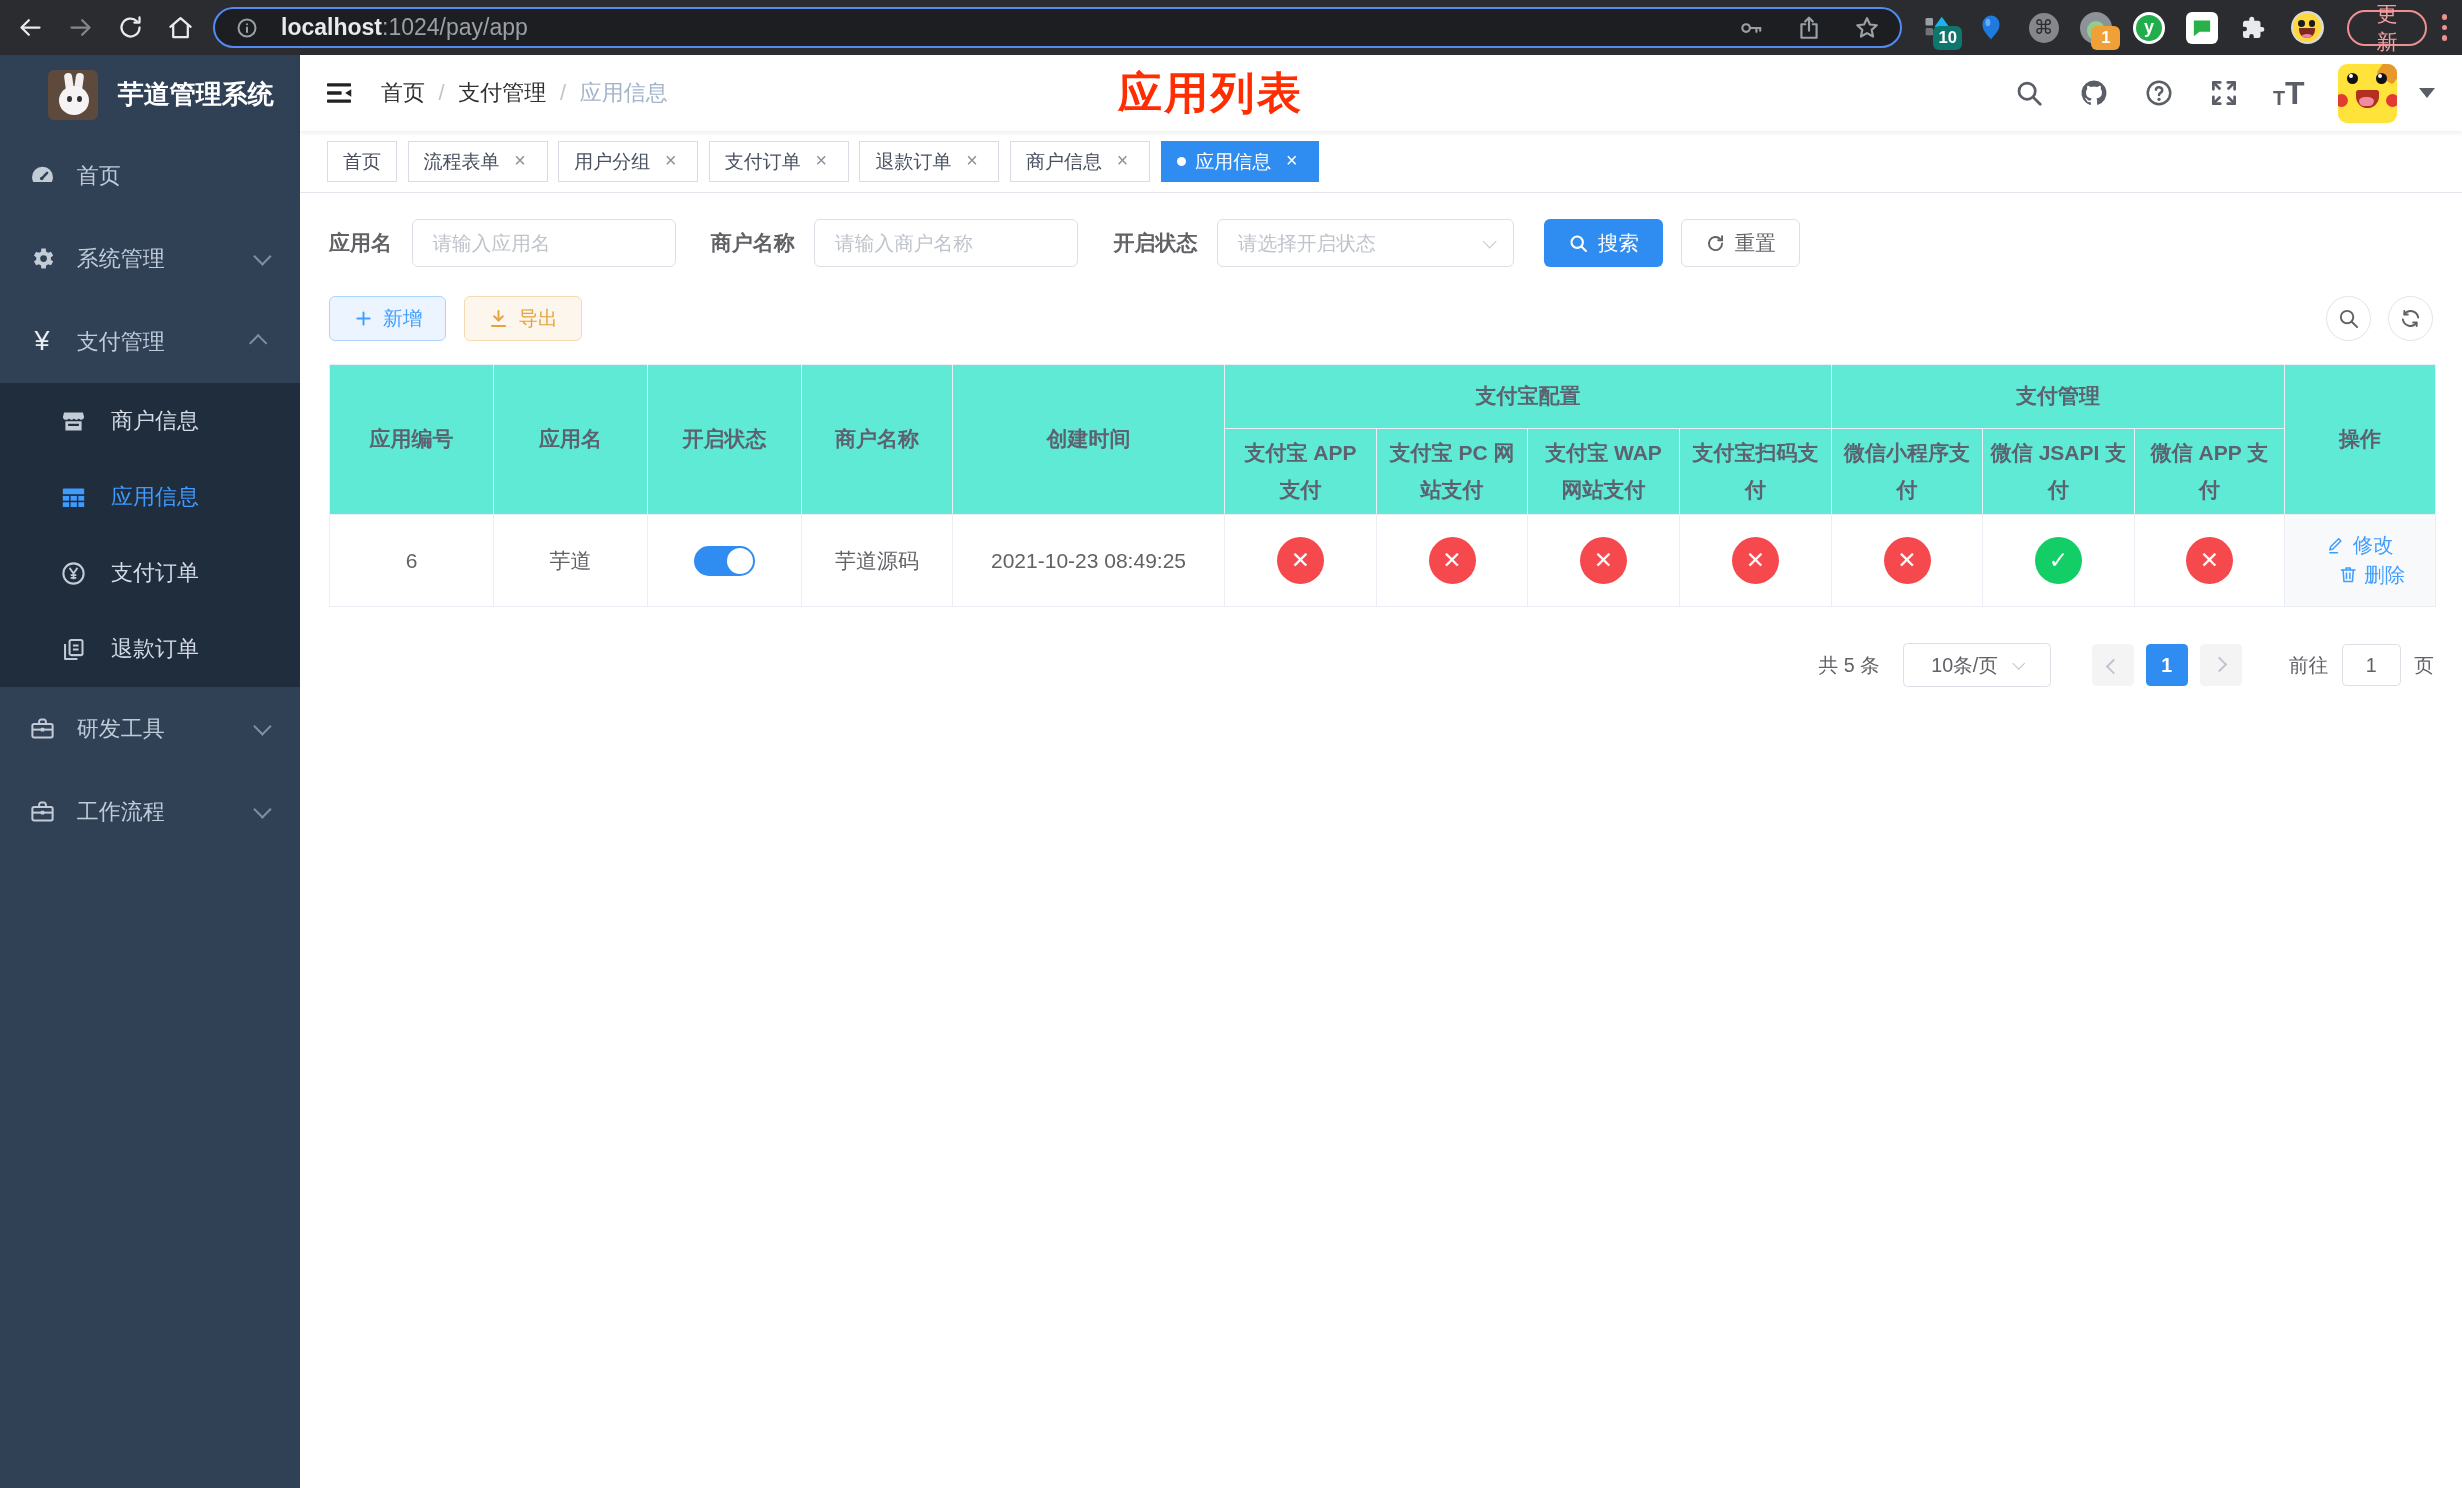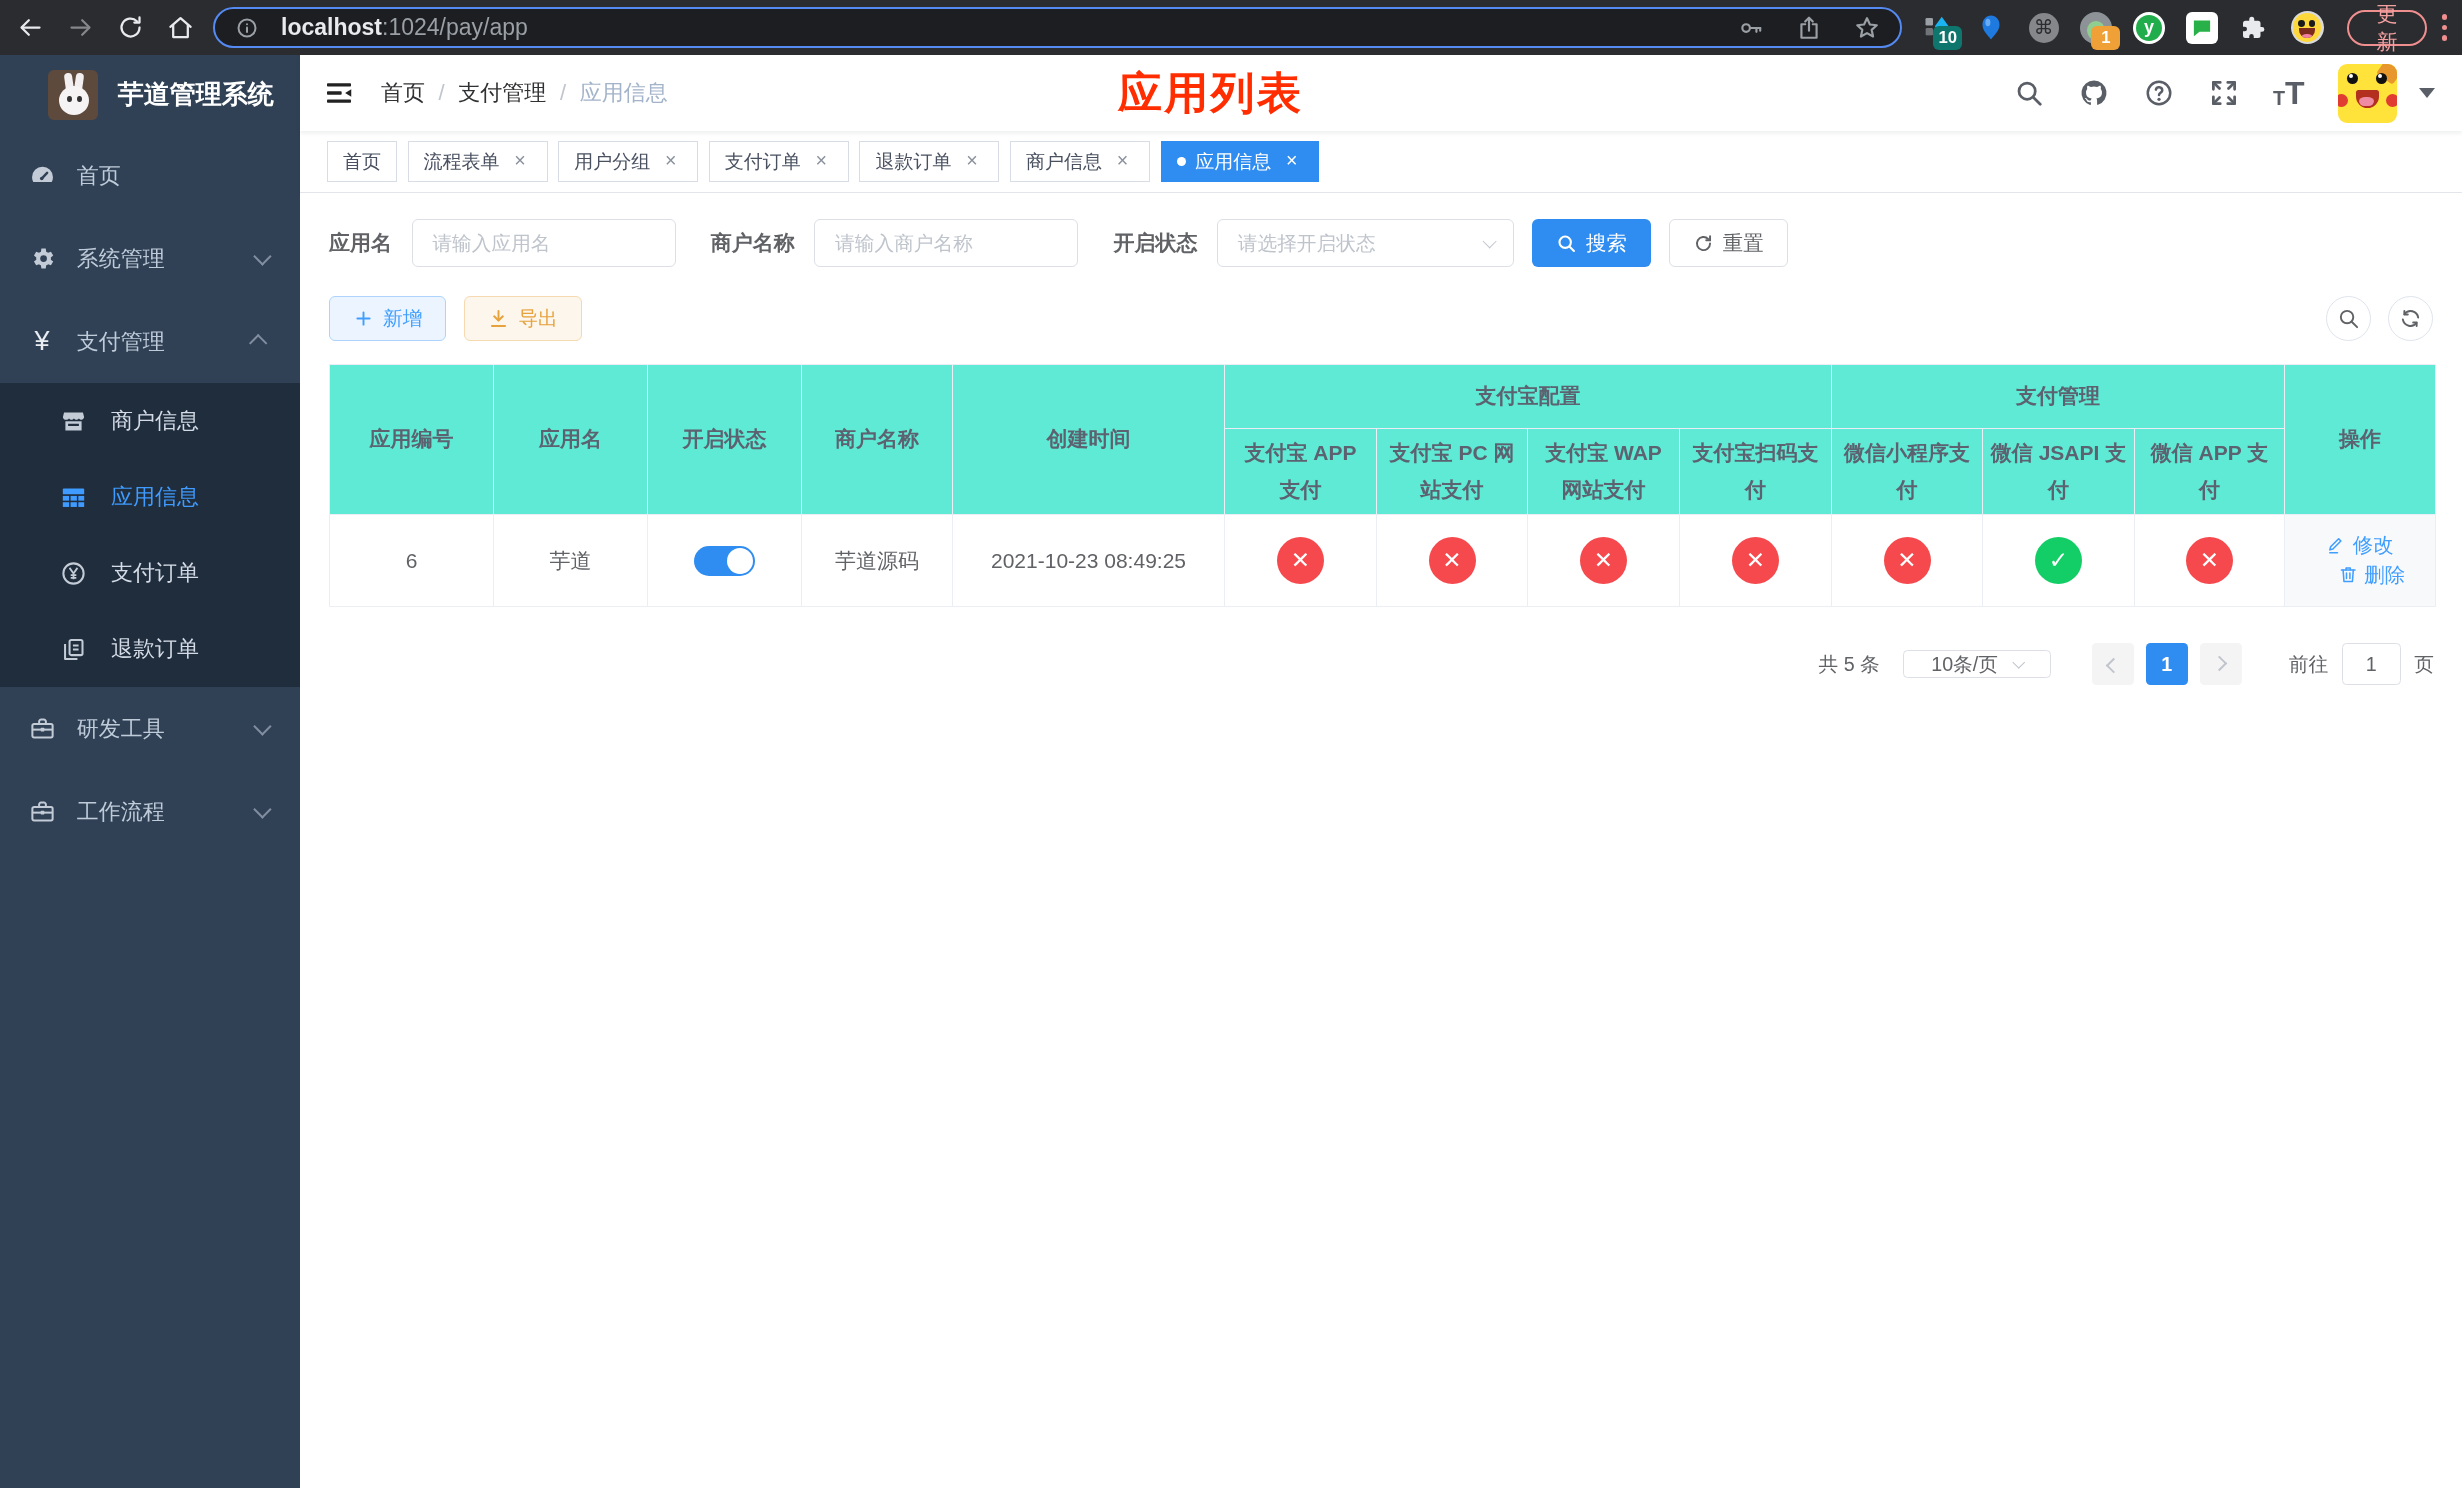--- a/index.html
+++ b/index.html
@@ -103,21 +103,21 @@
   .filter-row{display:flex;align-items:center;}
   .f-label{font-size:21px;font-weight:700;color:#606266;margin-right:19.7px;white-space:nowrap;}
   .f-input{width:264px;height:48px;border:1.5px solid #dcdfe6;border-radius:6px;padding:0 19.7px;font-size:19.7px;color:#606266;font-family:inherit;box-sizing:border-box;background:#fff;}
   .f-input::placeholder{color:#bfc4cc;}
   .f-gap{width:35px;flex-shrink:0;}
   .f-select{width:297px;height:48px;border:1.5px solid #dcdfe6;border-radius:6px;display:flex;align-items:center;padding:0 19.7px;box-sizing:border-box;cursor:pointer;}
   .f-select .ph{font-size:19.7px;color:#bfc4cc;}
   .f-select .sel-chev{margin-left:auto;width:9px;height:9px;border-right:1.9px solid #c0c4cc;border-bottom:1.9px solid #c0c4cc;transform:rotate(45deg) translateY(-2.3px);}
   .btn{height:48px;border-radius:6px;display:flex;align-items:center;justify-content:center;gap:9px;font-size:20.4px;cursor:pointer;box-sizing:border-box;font-family:inherit;border:none;}
   .btn svg{width:21px;height:21px;}
-  .btn-search{margin-left:18px;padding:0 24px;background:#2f8cf0;color:#fff;}
+  .btn-search{margin-left:30px;padding:0 24px;background:#2f8cf0;color:#fff;}
   .btn-reset{margin-left:18px;padding:0 23px;background:#fff;border:1.5px solid #dcdfe6;color:#606266;}
   .toolbar{margin-top:29px;display:flex;align-items:center;}
   .btn-add{height:45px;padding:0 23px;background:#ecf5ff;border:1.5px solid #aed4fd;color:#409eff;font-size:19.7px;}
   .btn-export{height:45px;padding:0 23px;background:#fdf6ec;border:1.5px solid #f5dab1;color:#e6a23c;font-size:19.7px;margin-left:18px;}
   .toolbar-right{margin-left:auto;display:flex;gap:16.7px;}
   .circle-btn{width:45px;height:45px;border-radius:50%;border:1.5px solid #dfe4ed;background:#fff;display:flex;align-items:center;justify-content:center;color:#606266;cursor:pointer;box-sizing:border-box;}
   .circle-btn svg{width:23px;height:23px;}
   
   table.grid{margin-top:23px;width:2105px;border-collapse:collapse;table-layout:fixed;}
   table.grid th,table.grid td{border:1.5px solid #eceef5;text-align:center;box-sizing:border-box;}
@@ -132,21 +132,21 @@
   .switch{display:inline-block;width:61px;height:30px;border-radius:16px;background:#dcdfe6;position:relative;cursor:pointer;vertical-align:middle;}
   .switch.on{background:#2f8cf0;}
   .switch .knob{position:absolute;top:2.3px;left:2.3px;width:26px;height:26px;border-radius:50%;background:#fff;}
   .switch.on .knob{left:auto;right:2.3px;}
   .act-link{color:#409eff;font-size:20.4px;cursor:pointer;display:inline-flex;align-items:center;gap:6px;}
   .act-link svg{width:20.4px;height:20.4px;}
   .act-link + .act-link{margin-left:23px;}
   
   .pagination{margin-top:36px;width:2105px;display:flex;align-items:center;justify-content:flex-end;font-size:19.7px;color:#606266;}
   .pg-total{margin-right:23px;}
-  .pg-select{width:148px;height:28px;border:1.5px solid #dcdfe6;border-radius:4.5px;display:flex;align-items:center;justify-content:center;gap:15px;box-sizing:border-box;cursor:pointer;}
+  .pg-select{width:148px;height:44px;border:1.5px solid #dcdfe6;border-radius:4.5px;display:flex;align-items:center;justify-content:center;gap:15px;box-sizing:border-box;cursor:pointer;}
   .pg-select .sel-chev{width:8.3px;height:8.3px;border-right:1.9px solid #c0c4cc;border-bottom:1.9px solid #c0c4cc;transform:rotate(45deg) translateY(-1.5px);}
   .pg-btn{width:42px;height:42px;border-radius:4.5px;background:#f4f4f5;display:flex;align-items:center;justify-content:center;cursor:pointer;}
   .pg-btn.prev{margin-left:41px;}
   .pg-btn .arr{width:9px;height:9px;border-left:2.3px solid #c0c4cc;border-bottom:2.3px solid #c0c4cc;}
   .pg-btn .arr.l{transform:rotate(45deg) translateX(1.5px);}
   .pg-btn .arr.r{transform:rotate(-135deg) translateX(1.5px);}
   .pg-page{width:42px;height:42px;border-radius:4.5px;background:#2f8cf0;color:#fff;font-weight:700;display:flex;align-items:center;justify-content:center;margin:0 12px;cursor:pointer;}
   .pg-goto{margin-left:47px;}
   .pg-input{width:59px;height:42px;border:1.5px solid #dcdfe6;border-radius:4.5px;margin:0 13.6px;text-align:center;font-size:19.7px;color:#606266;font-family:inherit;box-sizing:border-box;}
   .pg-unit{white-space:nowrap;}

